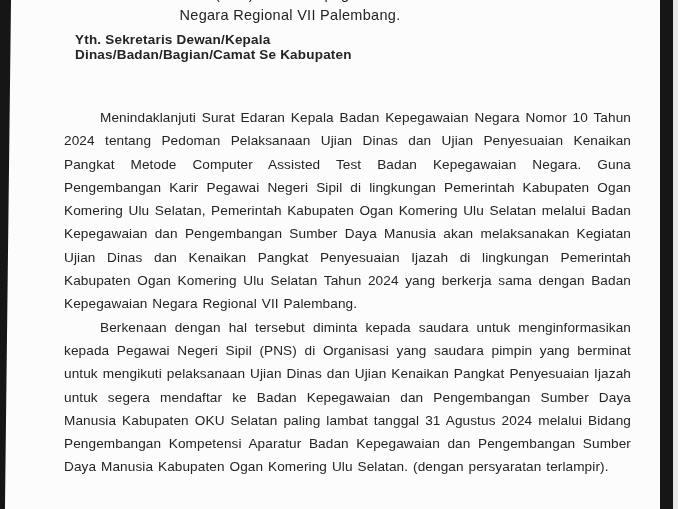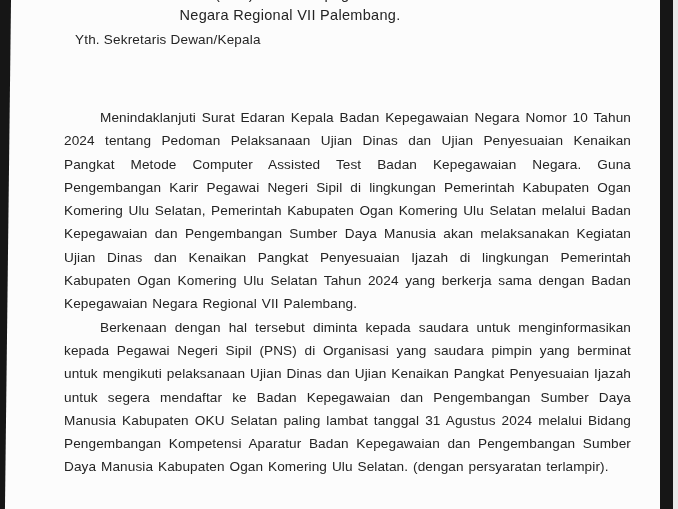--- a/index.html
+++ b/index.html
@@ -46,20 +46,21 @@
     white-space: nowrap;
   }
   
   .recipient {
     position: absolute;
     left: 75px;
     top: 33px;
     font-size: 13.5px;
     line-height: 14.8px;
     letter-spacing: 0.2px;
+    font-weight: bold;
   }
   
   .body-text {
     position: absolute;
     left: 64px;
     top: 106px;
     width: 567px;
     font-size: 13.6px;
     line-height: 23.3px;
     text-align: justify;
@@ -80,20 +81,21 @@
   <div class="edge edge-left"></div>
   <div class="edge edge-right"></div>
 
   <div class="subject">
     <div>Test (CAT) Badan Kepegawaian</div>
     <div>Negara Regional VII Palembang.</div>
   </div>
 
   <div class="recipient">
     <div>Yth. Sekretaris Dewan/Kepala</div>
+    <div>Dinas/Badan/Bagian/Camat Se Kabupaten</div>
   </div>
 
   <div class="body-text">
     <p>Menindaklanjuti Surat Edaran Kepala Badan Kepegawaian Negara Nomor 10 Tahun 2024 tentang Pedoman Pelaksanaan Ujian Dinas dan Ujian Penyesuaian Kenaikan Pangkat Metode Computer Assisted Test Badan Kepegawaian Negara. Guna Pengembangan Karir Pegawai Negeri Sipil di lingkungan Pemerintah Kabupaten Ogan Komering Ulu Selatan, Pemerintah Kabupaten Ogan Komering Ulu Selatan melalui Badan Kepegawaian dan Pengembangan Sumber Daya Manusia akan melaksanakan Kegiatan Ujian Dinas dan Kenaikan Pangkat Penyesuaian Ijazah di lingkungan Pemerintah Kabupaten Ogan Komering Ulu Selatan Tahun 2024 yang berkerja sama dengan Badan Kepegawaian Negara Regional VII Palembang.</p>
     <p>Berkenaan dengan hal tersebut diminta kepada saudara untuk menginformasikan kepada Pegawai Negeri Sipil (PNS) di Organisasi yang saudara pimpin yang berminat untuk mengikuti pelaksanaan Ujian Dinas dan Ujian Kenaikan Pangkat Penyesuaian Ijazah untuk segera mendaftar ke Badan Kepegawaian dan Pengembangan Sumber Daya Manusia Kabupaten OKU Selatan paling lambat tanggal 31 Agustus 2024 melalui Bidang Pengembangan Kompetensi Aparatur Badan Kepegawaian dan Pengembangan Sumber Daya Manusia Kabupaten Ogan Komering Ulu Selatan. (dengan persyaratan terlampir).</p>
   </div>
 
 </div>
 
 </body></html>

